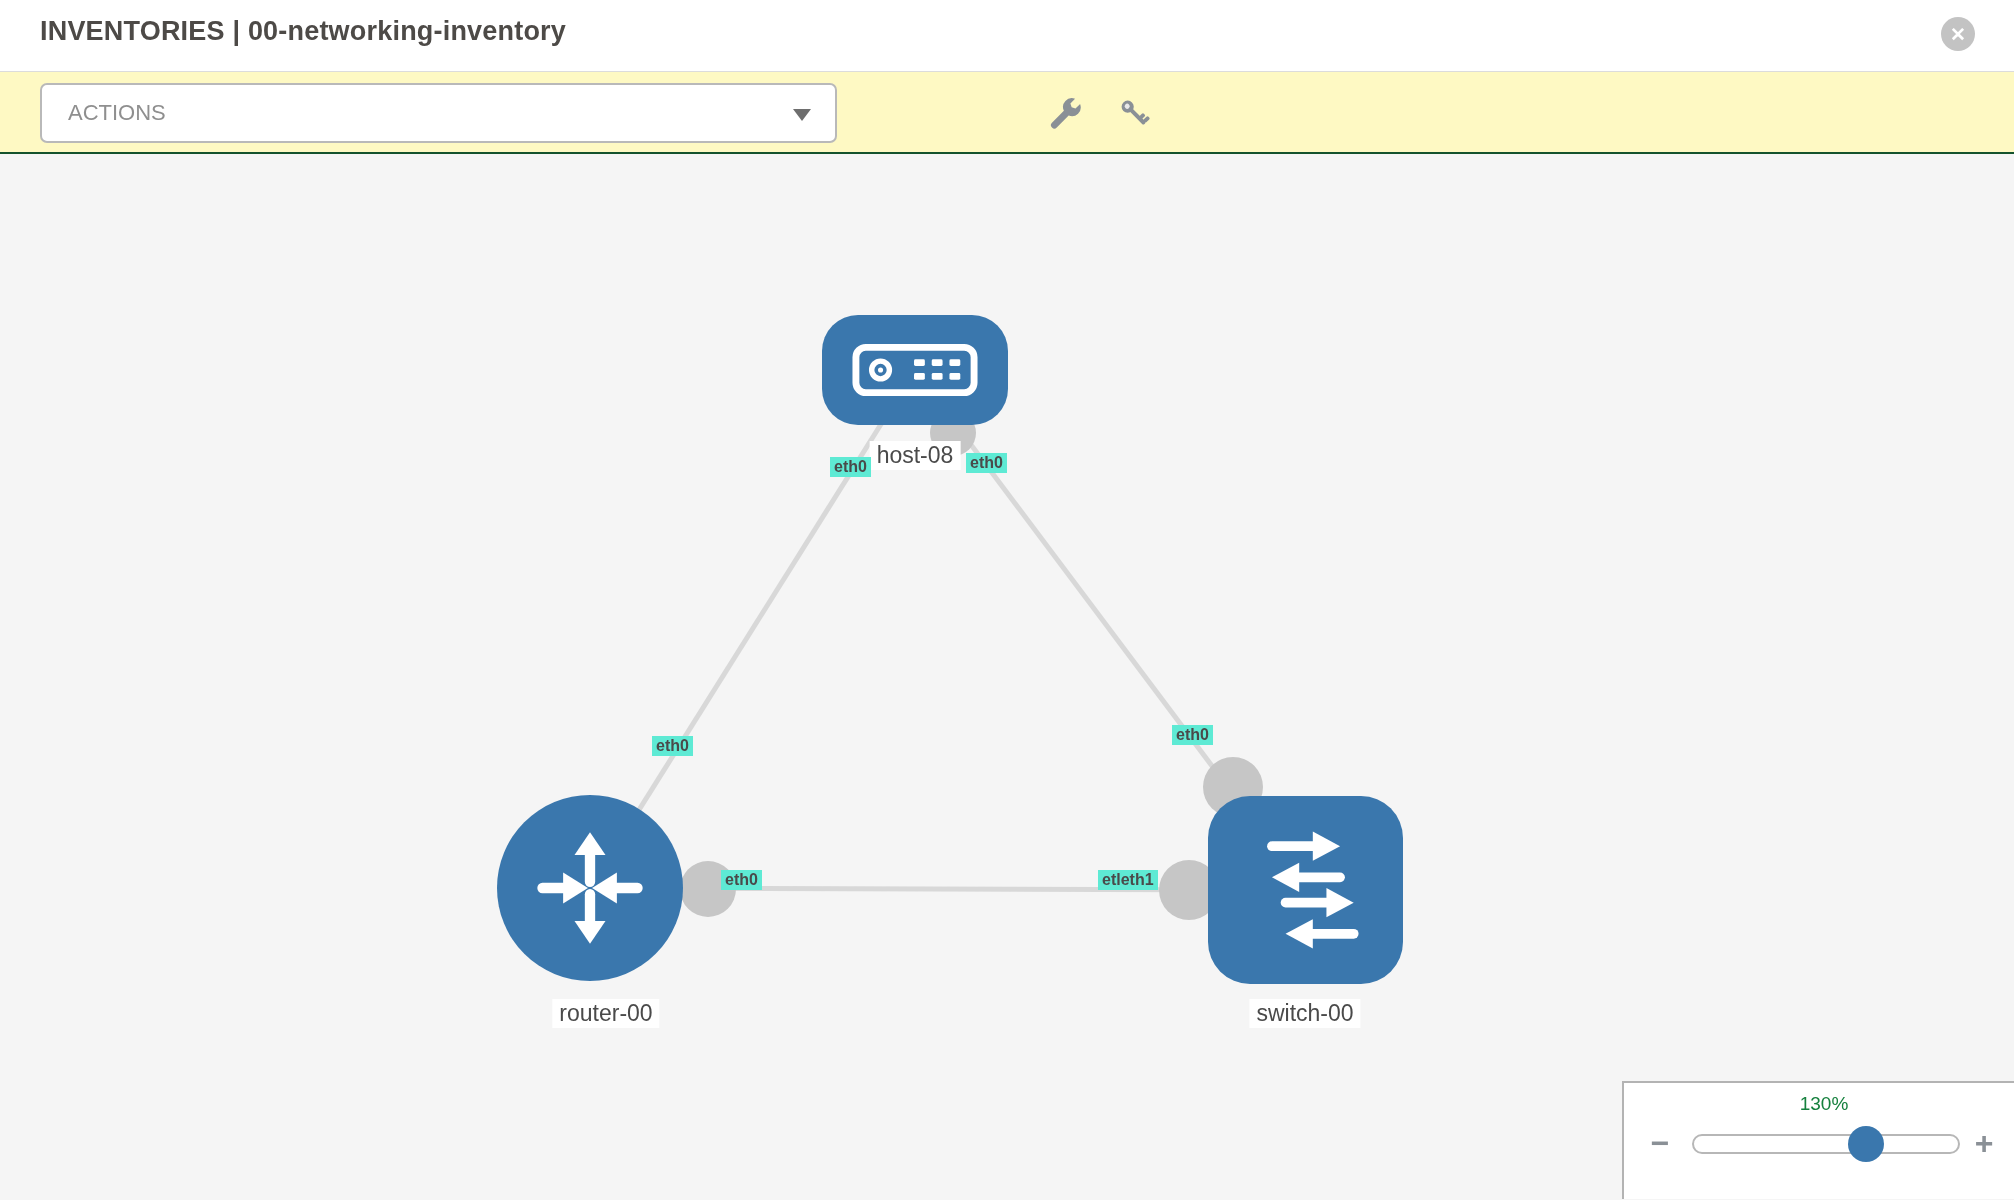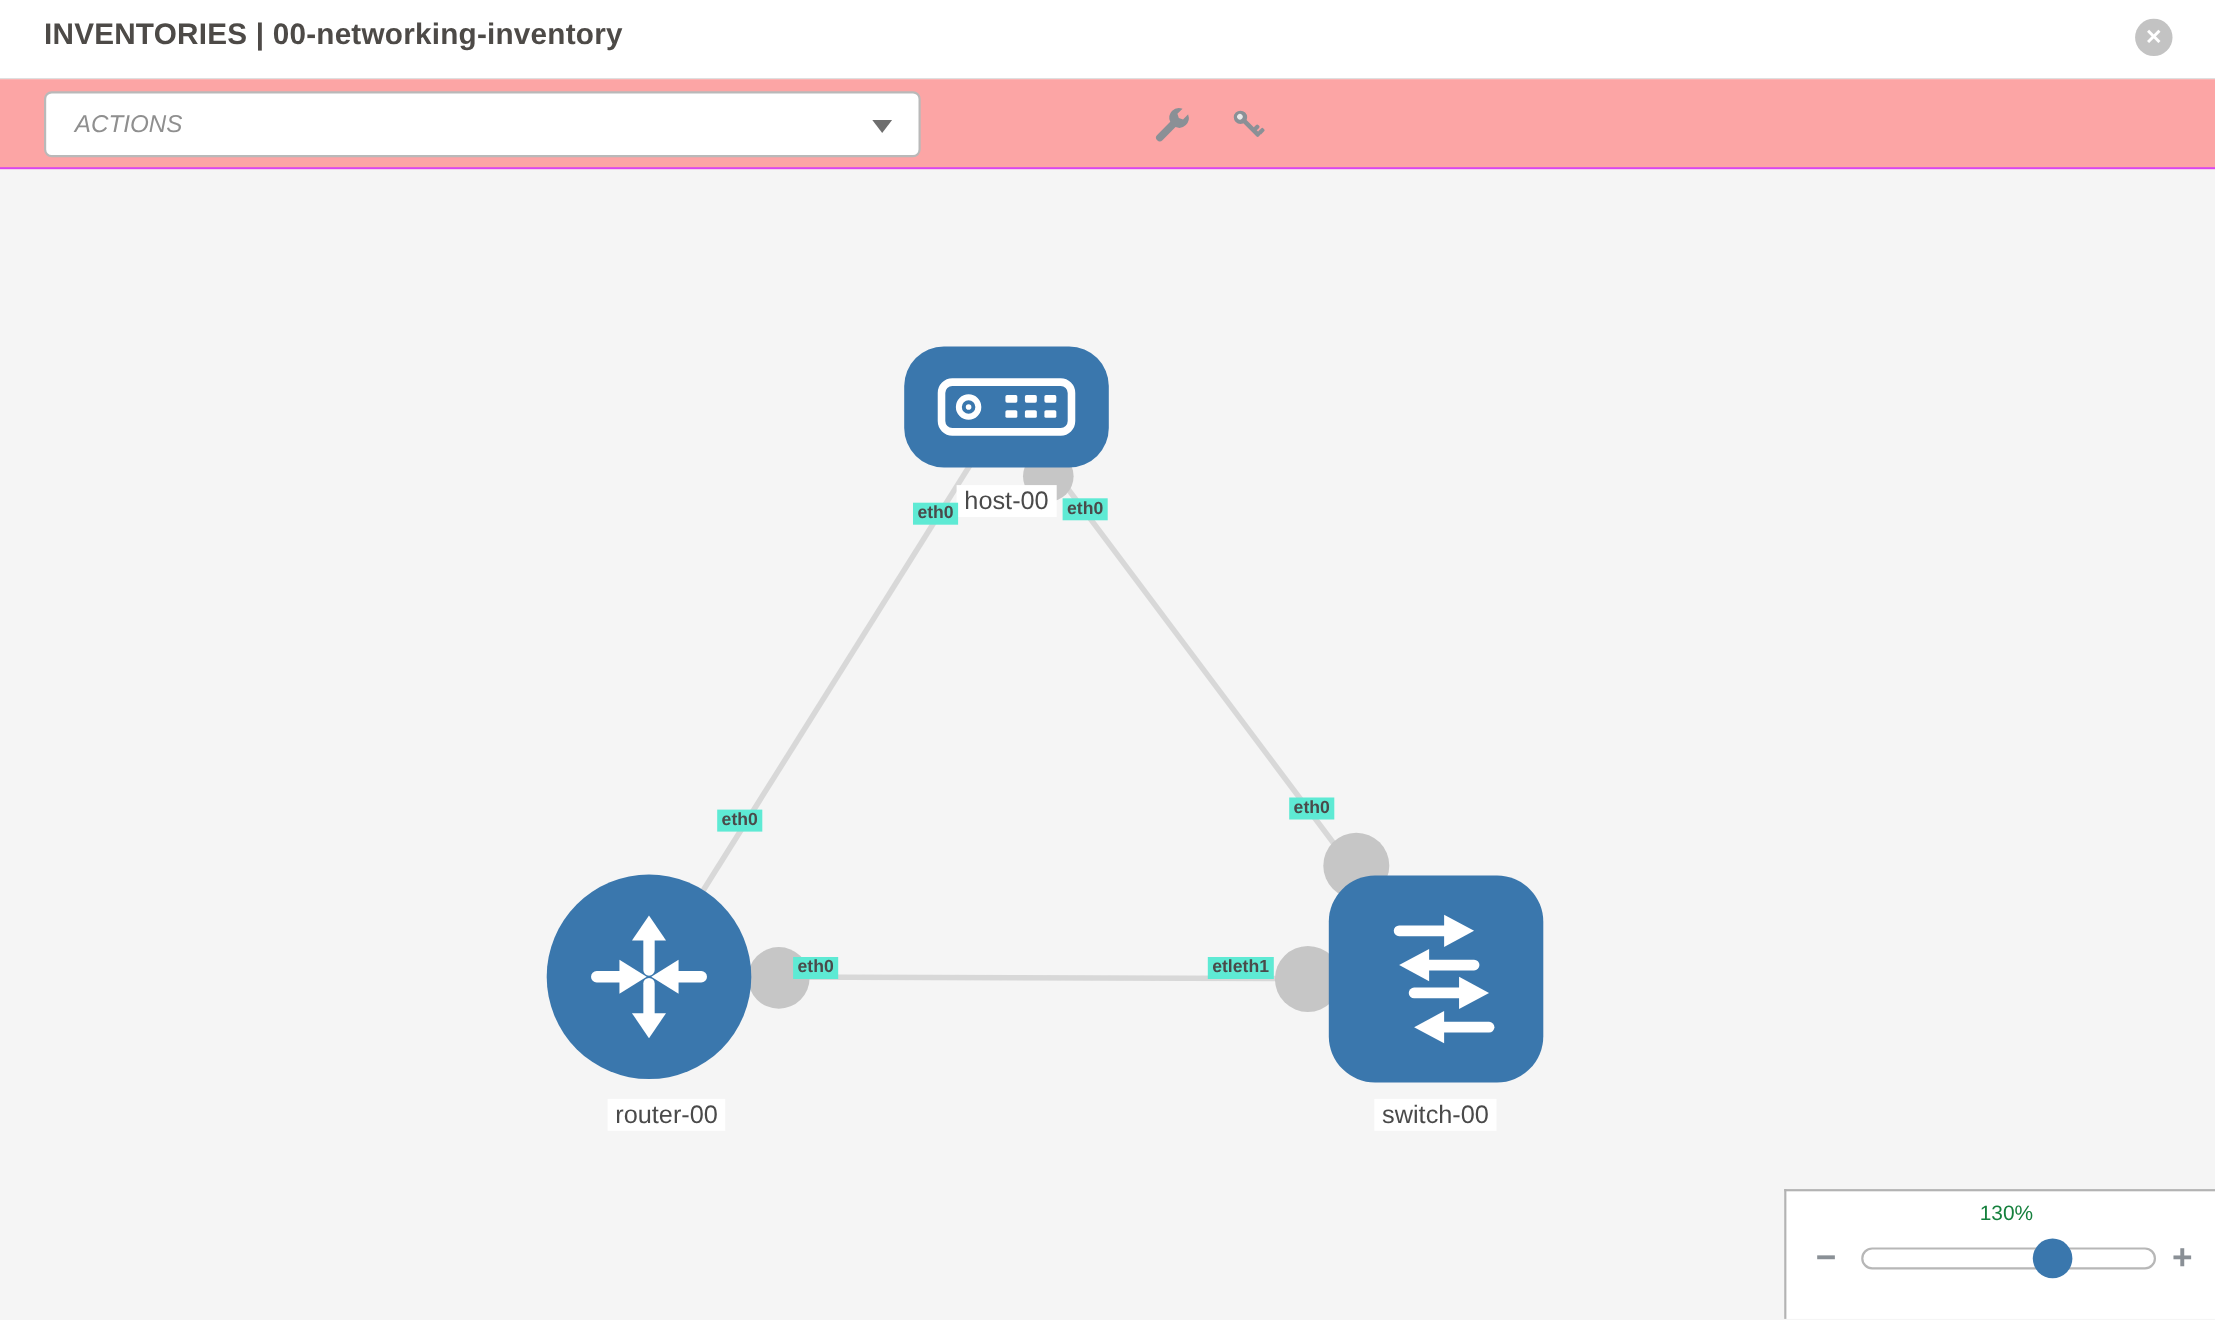--- a/index.html
+++ b/index.html
@@ -10,22 +10,22 @@
   .header { position:relative; width:100%; height:72px; background:#ffffff;
             border-bottom:1px solid #dcdcdc;padding-left:45px; }
   .header-title { position:absolute; left:40px; top:16px; font-size:27px;
                   font-weight:700; color:#4d4a47; letter-spacing:.2px; }
   .close-btn { position:absolute; right:39px; top:17px; width:34px; height:34px;
                border-radius:50%; background:#c3c3c3; color:#ffffff;
                display:flex; align-items:center; justify-content:center;
                font-size:19px; font-weight:700; cursor:pointer; }
 
   
-  .toolbar { position:relative; width:100%; height:82px; background:#fca5a5;
-             border-bottom:2px solid #d946ef;font-style:italic; }
+  .toolbar { position:relative; width:100%; height:82px; background:#fef9c3;
+             border-bottom:2px solid #14532d; }
   .select { position:absolute; top:11px; height:60px; background:#ffffff;
             border:2px solid #b9b9b9; border-radius:7px; display:flex;
             align-items:center; padding:0 26px; font-size:22px; color:#8f8f8f;
             cursor:pointer; }
   .select-actions { left:40px; width:797px; }
   .select-search  { left:1183px; width:797px; }
   .caret { position:absolute; right:24px; top:24px; width:0; height:0;
            border-left:9px solid transparent; border-right:9px solid transparent;
            border-top:12px solid #6e6e6e; }
   .tool-btn { position:absolute; top:24px; width:36px; height:36px;
@@ -148,21 +148,21 @@
         <line x1="54" y1="88" x2="100" y2="88"></line>
         <line x1="124" y1="120" x2="78" y2="120"></line>
       </g>
       <polygon points="110,30 82,15 82,45" fill="#ffffff"></polygon>
       <polygon points="40,62 68,47 68,77" fill="#ffffff"></polygon>
       <polygon points="124,88 96,73 96,103" fill="#ffffff"></polygon>
       <polygon points="54,120 82,105 82,135" fill="#ffffff"></polygon>
     </svg>
   </div>
 
-  <div class="nlabel" style="left:915px; top:287px;">host-00</div>
+  <div class="nlabel" style="left:915px; top:287px;">host-08</div>
   <div class="nlabel" style="left:606px; top:845px;">router-00</div>
   <div class="nlabel" style="left:1305px; top:845px;">switch-00</div>
 
   <div class="iface" style="left:830px; top:303px;">eth0</div>
   <div class="iface" style="left:966px; top:299px;">eth0</div>
   <div class="iface" style="left:652px; top:582px;">eth0</div>
   <div class="iface" style="left:1172px; top:571px;">eth0</div>
   <div class="iface" style="left:721px; top:716px;">eth0</div>
   <div class="iface" style="left:1098px; top:716px;text-align:center;">etleth1</div>
 

